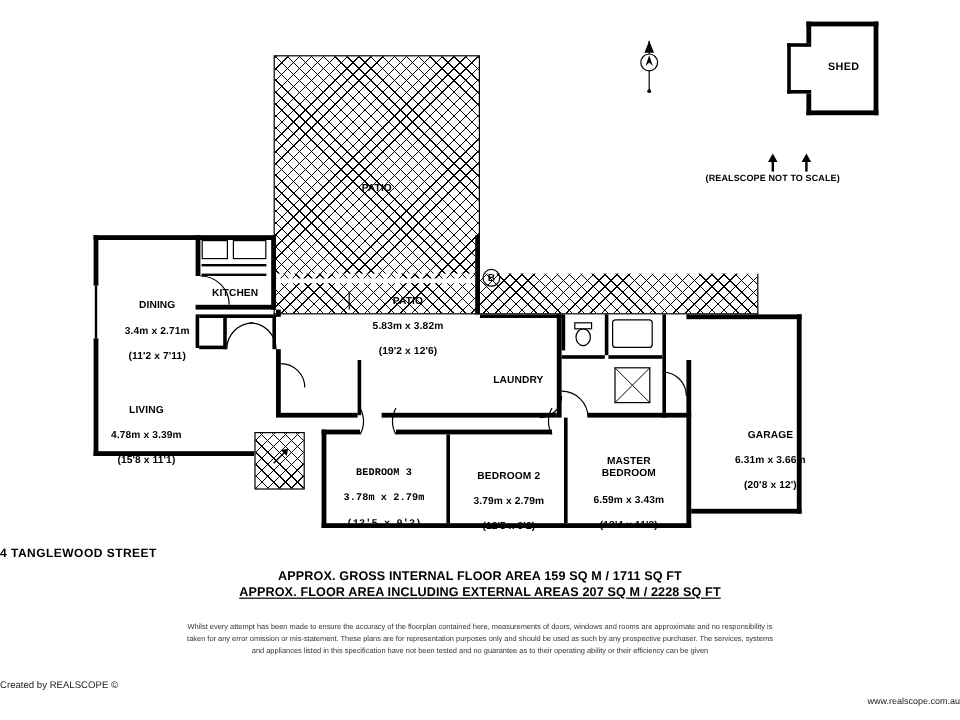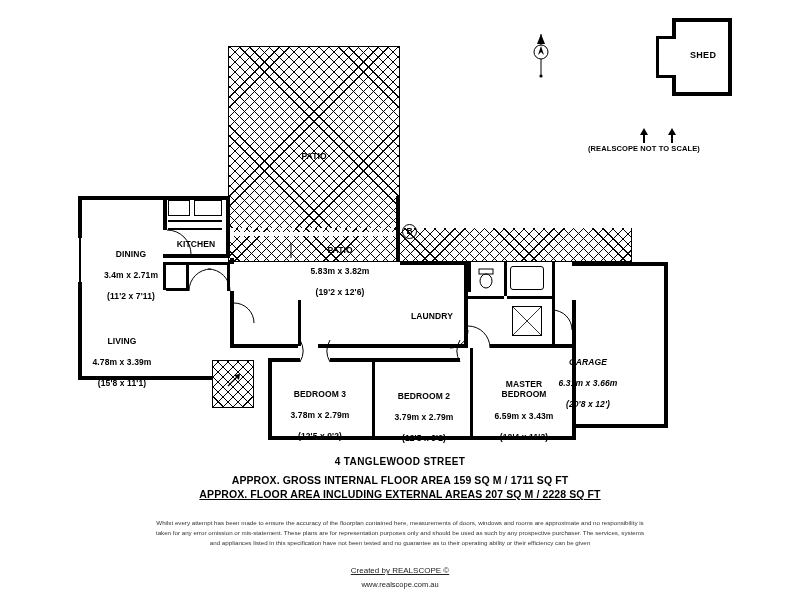--- a/index.html
+++ b/index.html
@@ -62,21 +62,20 @@
       repeating-linear-gradient(45deg, #000 0 0.8px, transparent 0.8px 7px),
       repeating-linear-gradient(-45deg, #000 0 0.8px, transparent 0.8px 7px);
     border: 1.5px solid #000;
     box-sizing: border-box;
   }
 
   
   .street {
     position: absolute;
     width: 800px;
-    text-align: center;
     font-size: 10px;
     font-weight: bold;
     letter-spacing: 0.4px;
   }
   .area-line {
     position: absolute;
     width: 800px;
     text-align: center;
     font-size: 10.5px;
     font-weight: bold;
@@ -87,24 +86,23 @@
     left: 155px;
     width: 490px;
     text-align: center;
     font-size: 6.2px;
     line-height: 1.65;
     color: #333333;
   }
   .created {
     position: absolute;
     width: 800px;
-    text-align: center;
+    text-align: left;
     font-size: 8px;
     color: #222;
-    text-decoration: underline;
   }
   .weburl {
     position: absolute;
     width: 800px;
     text-align: center;
     font-size: 7.5px;
     color: #222;
   }
 
   .shed-label {
@@ -310,45 +308,45 @@
   <div class="label" style="left:292px; top:234px; width:96px;">
     <span class="nm">PATIO</span>
     <span class="dim">5.83m x 3.82m</span>
     <span class="dim">(19'2 x 12'6)</span>
   </div>
 
   <div class="label" style="left:396px; top:300px; width:72px;">
     <span class="nm">LAUNDRY</span>
   </div>
 
-  <div class="label" style="left:274px; top:378px; width:92px;">
+  <div class="label" style="left:274px; top:378px; width:92px;font-family:Liberation Mono, monospace;">
     <span class="nm">BEDROOM 3</span>
     <span class="dim">3.78m x 2.79m</span>
     <span class="dim">(12'5 x 9'2)</span>
   </div>
 
   <div class="label" style="left:378px; top:380px; width:92px;">
     <span class="nm">BEDROOM 2</span>
     <span class="dim">3.79m x 2.79m</span>
     <span class="dim">(12'5 x 9'2)</span>
   </div>
 
   <div class="label" style="left:478px; top:368px; width:92px;">
     <span class="nm">MASTER
 BEDROOM</span>
     <span class="dim">6.59m x 3.43m</span>
     <span class="dim">(12'4 x 11'3)</span>
   </div>
 
-  <div class="label" style="left:544px; top:346px; width:88px;font-style:italic;">
+  <div class="label" style="left:598px; top:346px; width:88px;">
     <span class="nm">GARAGE</span>
     <span class="dim">6.31m x 3.66m</span>
     <span class="dim">(20'8 x 12')</span>
   </div>
 
   <div class="street" style="left:0px; top:456px;">4 TANGLEWOOD STREET</div>
   <div class="area-line" style="left:0px; top:474px;">APPROX. GROSS INTERNAL FLOOR AREA 159 SQ M / 1711 SQ FT</div>
   <div class="area-line" style="left:0px; top:488px;text-decoration:underline;">APPROX. FLOOR AREA INCLUDING EXTERNAL AREAS 207 SQ M / 2228 SQ FT</div>
   <div class="disclaimer" style="top:518px;">Whilst every attempt has been made to ensure the accuracy of the floorplan contained here, measurements of doors, windows and rooms are approximate and no responsibility is taken for any error omission or mis-statement. These plans are for representation purposes only and should be used as such by any prospective purchaser. The services, systems and appliances listed in this specification have not been tested and no guarantee as to their operating ability or their efficiency can be given</div>
   <div class="created" style="left:0px; top:566px;">Created by REALSCOPE ©</div>
-  <div class="weburl" style="left:0px; top:580px;">www.realscope.com.au</div>
+  <div class="weburl" style="left:0px; top:580px;text-align:right;">www.realscope.com.au</div>
 
 </div>
 
 </body></html>

